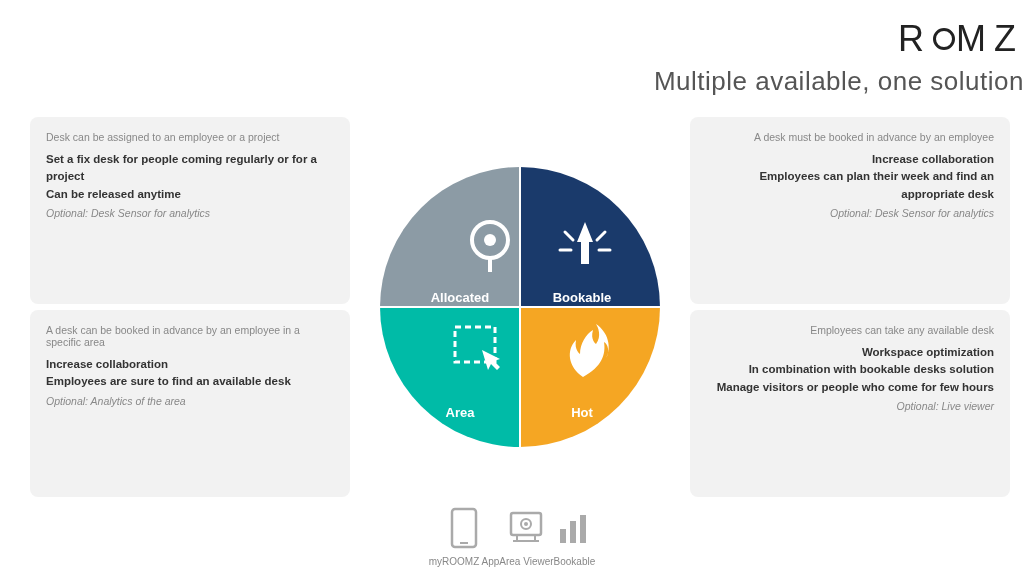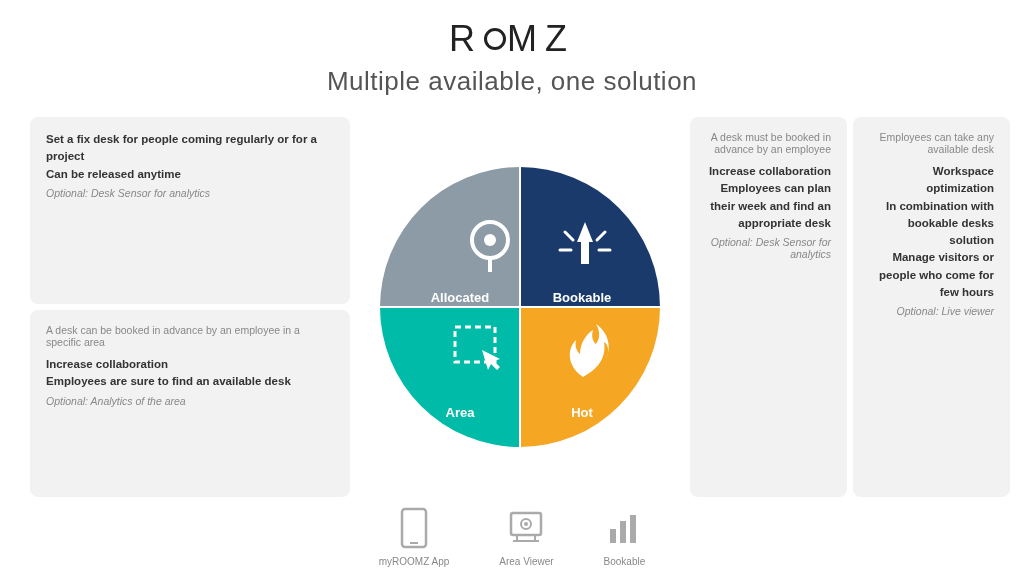--- a/index.html
+++ b/index.html
@@ -7,21 +7,21 @@
       width: 1024px;
       height: 576px;
       background: #ffffff;
       font-family: 'Helvetica Neue', Arial, sans-serif;
       overflow: hidden;
       position: relative;
     }
 
     
     .header {
-      text-align: center;
+      text-align: right;
       padding-top: 18px;
       margin-bottom: 20px;
     }
     .logo {
       font-size: 36px;
       font-weight: 300;
       letter-spacing: 8px;
       color: #222;
     }
     .logo-subtitle {
@@ -98,40 +98,39 @@
     }
 
     .circle-svg {
       width: 320px;
       height: 320px;
     }
 
     
     .right-panels {
       display: flex;
-      flex-direction: row;
+      flex-direction: column;
       width: 320px;
       gap: 6px;
       flex-shrink: 0;
     }
 
     .right-panel {
       background: #f2f2f2;
       border-radius: 8px;
       padding: 14px 16px;
       flex: 1;
       text-align: right;
     }
 
     
     .footer {
       display: flex;
       justify-content: center;
       align-items: flex-end;
-      gap: 50px;
       padding-top: 10px;
       padding-bottom: 6px;
     }
 
     .footer-item {
       display: flex;
       flex-direction: column;
       align-items: center;
       gap: 5px;
     }
@@ -159,20 +158,21 @@
     R<span style="display:inline-block;width:22px;height:22px;border:3px solid #222;border-radius:50%;vertical-align:middle;margin:0 1px;position:relative;top:-2px;"></span>MZ
   </div>
   <div class="main-title">Multiple available, one solution</div>
 </div>
 
 <div class="content">
 
   <div class="left-panels">
 
     <div class="panel">
+      <div class="panel-header-text">Desk can be assigned to an employee or a project</div>
       <div class="panel-main-text">Set a fix desk for people coming regularly or for a project<br>Can be released anytime</div>
       <div class="panel-optional">Optional: Desk Sensor for analytics</div>
     </div>
 
     <div class="panel">
       <div class="panel-header-text">A desk can be booked in advance by an employee in a specific area</div>
       <div class="panel-main-text">Increase collaboration<br>Employees are sure to find an available desk</div>
       <div class="panel-optional">Optional: Analytics of the area</div>
     </div>
   </div>

